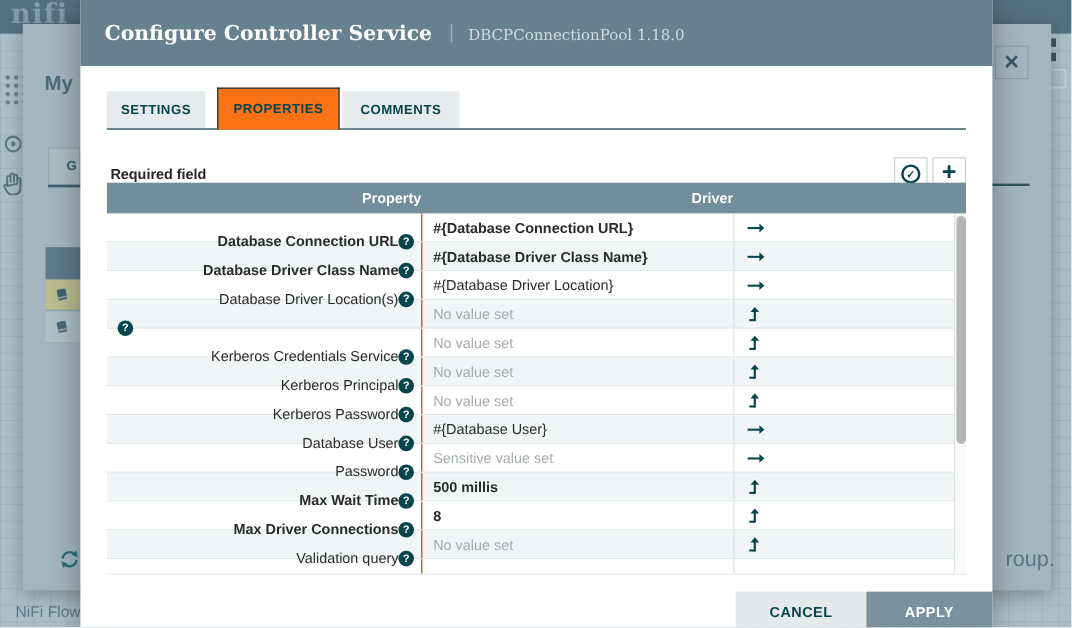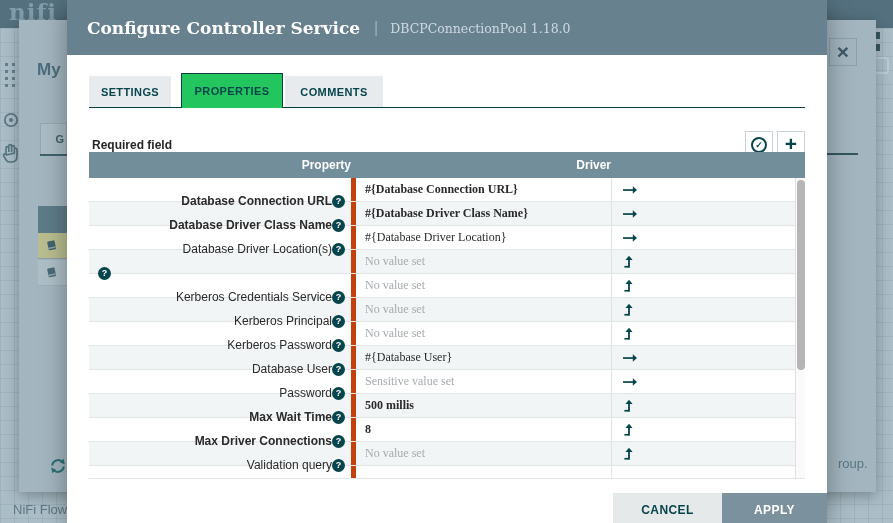--- a/index.html
+++ b/index.html
@@ -38,35 +38,35 @@
   .mid-tabline-right { position:absolute; left:801px; top:133px; width:38px; height:2px; background:#35565f; }
   .mid-thead { position:absolute; left:19px; top:186px; width:29px; height:27px; background:#5e7b89; }
   .mid-row1 { position:absolute; left:19px; top:213px; width:29px; height:26px; background:#b9bd8f;
               border-bottom:1px solid #8da0a5; display:flex; align-items:center; padding-left:7px; }
   .mid-row2 { position:absolute; left:19px; top:240px; width:29px; height:26px; background:#aebfc7;
               border-bottom:1px solid #9db0b8; display:flex; align-items:center; padding-left:7px; }
   .mid-refresh { position:absolute; left:21px; top:431px; width:27px; height:30px;
                  display:flex; align-items:center; justify-content:flex-end; }
   .mid-close { position:absolute; left:810px; top:18px; width:28px; height:28px; border:1px solid #8aa0ab;
                color:#3c5a66; font-size:21px; font-weight:bold; line-height:25px; text-align:center; }
-  .mid-textfrag { position:absolute; left:819px; top:436px; font-size:13px; color:#5a7683; }
+  .mid-textfrag { position:absolute; left:819px; top:436px; font-size:18px; color:#5a7683; }
 
   
   .dialog { position:absolute; left:67px; top:0; width:760px; height:523px; background:#fff;
             box-shadow:0 6px 24px rgba(0,0,0,.35); z-index:3; }
   .dlg-header { position:absolute; left:0; top:0; width:760px; height:55px; background:#67818f;
                 display:flex; align-items:center; padding-left:20px; }
   .dlg-title { font-family:"DejaVu Serif",serif; font-weight:bold; font-size:17px; color:#fff; }
   .dlg-sep { font-size:16px; color:#9db1bc; margin:0 12px 0 14px; font-weight:normal; }
   .dlg-subtitle { font-family:"DejaVu Serif",serif; font-size:12.5px; color:#cfdae0; padding-top:2px; }
 
   .tabs { position:absolute; left:22px; top:73px; height:35px; }
   .tab { position:absolute; top:3px; height:31px; background:#e7ebed; color:#07454c; font-size:11px;
          font-weight:bold; letter-spacing:.4px; display:flex; align-items:center; justify-content:center; }
-  .tab.active { top:0; height:35px; background:#22c55e; border:1px solid #0e3d44; border-bottom:none; z-index:2; }
+  .tab.active { top:0; height:35px; background:#f97316; border:1px solid #0e3d44; border-bottom:none; z-index:2; }
   .tab-s { left:0;   width:82px; }
   .tab-p { left:92px; width:102px; }
   .tab-c { left:196px; width:98px; }
   .tabline { position:absolute; left:22px; top:107px; width:716px; height:1px; background:#0e3d44; z-index:1; }
 
   .req-row { position:absolute; left:22px; top:129px; width:716px; height:32px; }
   .req-label { position:absolute; left:3px; top:9px; font-size:12px; font-weight:bold; color:#262626; }
   .icon-btn { position:absolute; top:2px; width:28px; height:28px; background:#fff; border:1px solid #c9d2d6;
               display:flex; align-items:center; justify-content:center; cursor:pointer; }
   .btn-verify { left:656px; } .btn-add { left:688px; }
@@ -79,21 +79,21 @@
             border-bottom:1px solid #e2e6e8;text-align:right; }
   .thead { display:flex; width:716px; height:26px; background:#728e9b; color:#fff; font-size:12px;
            font-weight:bold; align-items:center; }
   .th-prop { width:262px; padding-left:9px; }
   .th-val { width:260px; padding-left:9px; }
   .prow { display:flex; width:706px; height:24px; border-bottom:1px solid #e2e6e8; background:#fff;
           font-size:12px; color:#2a2a2a; align-items:stretch; }
   .prow:nth-child(even) { background:#f1f5f6; }
   .cell { display:flex; align-items:center; }
   .cprop { width:262px; padding:0 6px 0 9px;margin-top:23px; }
-  .cval { width:260px; padding-left:9px; border-left:5px solid #c2410c;font-family:Liberation Serif, serif; }
+  .cval { width:260px; padding-left:9px; border-left:1px solid #c2410c; }
   .cact { width:184px; padding-left:10px; border-left:1px solid #dfe3e5; }
   .pname { flex:1; }
   .prow.required .pname, .prow.required .vtext { font-weight:bold; }
   .cval.muted .vtext { color:#a6abae; }
   .qicon { width:13px; height:13px; border-radius:50%; background:#07454c; color:#fff; font-size:9px;
            font-weight:bold; display:flex; align-items:center; justify-content:center; cursor:pointer; }
   .scrolltrack { position:absolute; right:0; top:26px; width:10px; height:301px; background:#fafafa;
                  border-left:1px solid #e0e0e0; }
   .scrollthumb { position:absolute; left:1px; top:2px; width:8px; height:190px; background:#b5b5b5;
                  border-radius:4px; }

